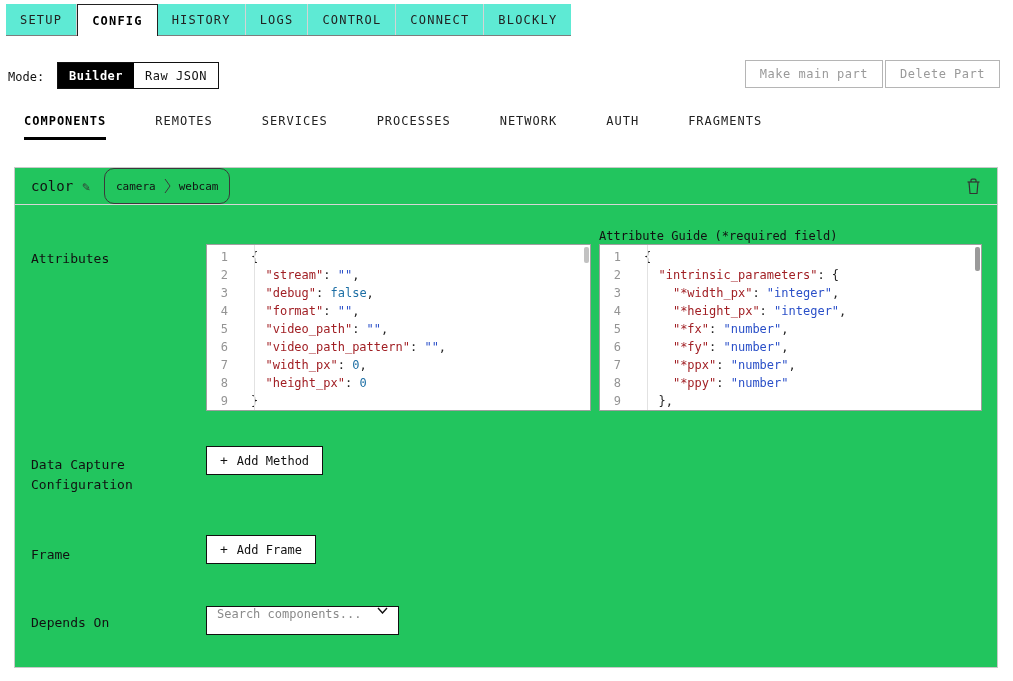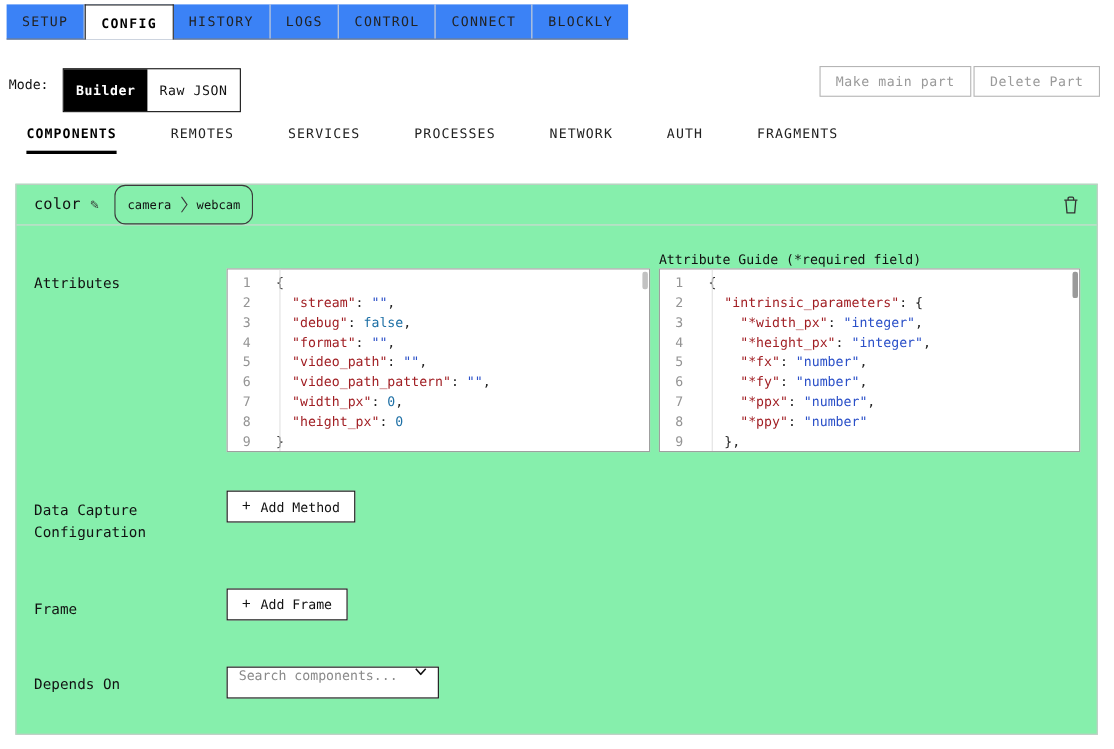--- a/index.html
+++ b/index.html
@@ -1,48 +1,48 @@
 <!DOCTYPE html>
 <html style="--json-key: #a11f24; --json-string: #2b50c8; --json-atom: #1d6fa5; --active-accent: #000000;"><head>
 <meta charset="utf-8">
 <style>
   * { margin:0; padding:0; box-sizing:border-box; }
   html,body { width:1013px; height:681px; background:#fff; overflow:hidden; }
   body { position:relative; font-family:"DejaVu Sans Mono", monospace; color:#111; }
 
   
   .tabbar { position:absolute; top:4px; left:6px; display:flex; align-items:stretch;
-            background:#3b82f6; border-bottom:1px solid #7d7d7d; }
+            background:#5eead4; border-bottom:1px solid #7d7d7d; }
   .tab { padding:9px 14px 8px; font-size:12px; letter-spacing:1.2px; color:#222;
          border-right:1px solid #d4d4d4; cursor:pointer; white-space:nowrap; }
   .tab:last-child { border-right:none; }
   .tab.active { background:#fff; border:1px solid #222; border-bottom:none;
                 margin-bottom:-1px; font-weight:bold; color:#000; }
 
   
   .mode-label { position:absolute; left:8px; top:70px; font-size:12px; }
-  .mode-toggle { position:absolute; left:57px; top:62px; display:flex; border:1px solid #111; height:40px; background:#fff; }
+  .mode-toggle { position:absolute; left:57px; top:62px; display:flex; border:1px solid #111; height:27px; background:#fff; }
   .mode-opt { display:flex; align-items:center; padding:0 11px; font-size:12px; letter-spacing:.5px; cursor:pointer; color:#111; }
   .mode-opt.selected { background:#000; color:#fff; font-weight:bold; }
 
   .btn-ghost { position:absolute; top:60px; height:28px; padding:0 14px; font-size:12px;
                letter-spacing:.5px; color:#9a9a9a; border:1px solid #b5b5b5; background:#fff;
                font-family:inherit; cursor:default; }
   .btn-make { right:130px; }
   .btn-delete { right:13px; }
 
   
   .subnav { position:absolute; top:114px; left:24px; display:flex; gap:49px;
             font-size:12px; letter-spacing:1px; }
   .subnav-item { padding-bottom:9px; color:#222; cursor:pointer; white-space:nowrap; }
   .subnav-item.active { font-weight:bold; color:#000; border-bottom:3px solid #000; }
 
   
   .card { position:absolute; left:14px; top:167px; width:984px; height:501px;
-          border:1px solid #c9c9c9; background:#86efac; }
+          border:1px solid #c9c9c9; background:#22c55e; }
   .card-header { height:37px; border-bottom:1px solid #d6d6d6; display:flex;
                  align-items:center; padding:0 16px; }
   .card-title { font-size:14px; color:#111; }
   .pencil-btn { margin-left:9px; font-size:13px; color:#333; cursor:pointer; line-height:1; }
   .pill { display:flex; align-items:center; border:1px solid #3a3a3a; border-radius:10px;
           height:36px; padding:0 11px; gap:8px; font-size:11px; margin-left:14px; color:#111; }
   .trash-btn { margin-left:auto; cursor:pointer; display:flex; align-items:center; }
 
   .card-label { position:absolute; font-size:13px; color:#111; line-height:20px; }
   .lbl-attributes { left:16px; top:81px; }

